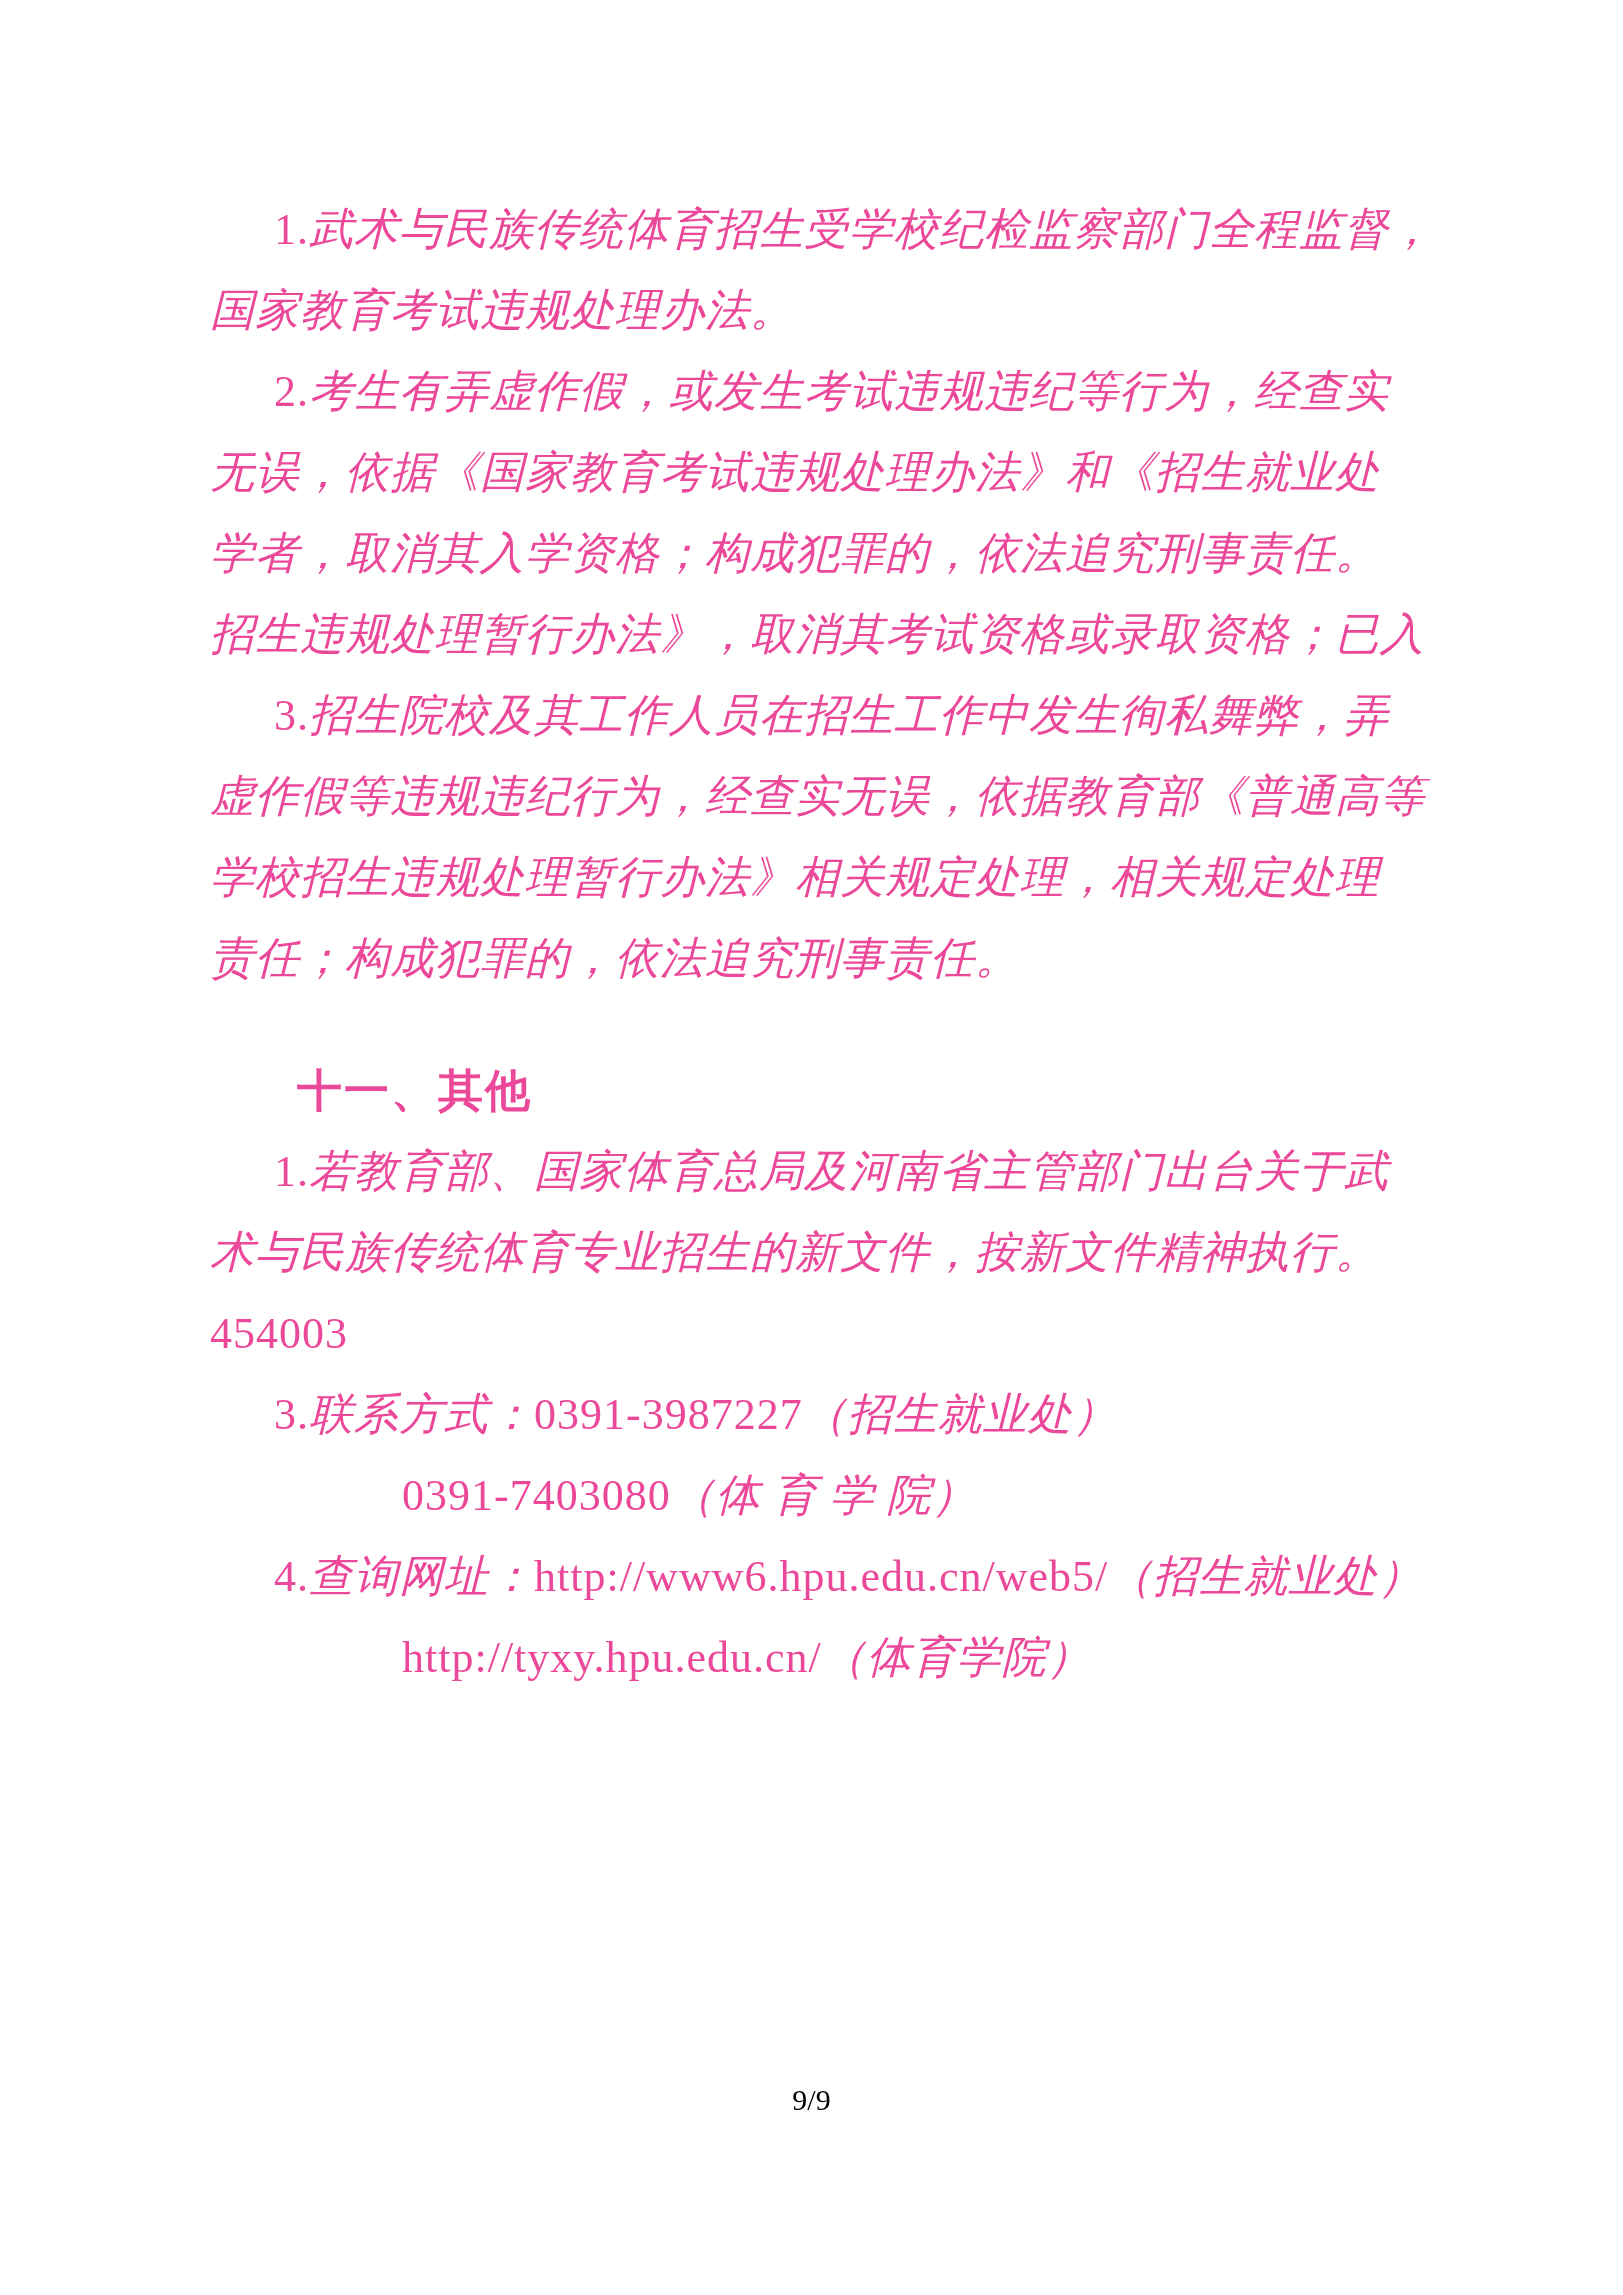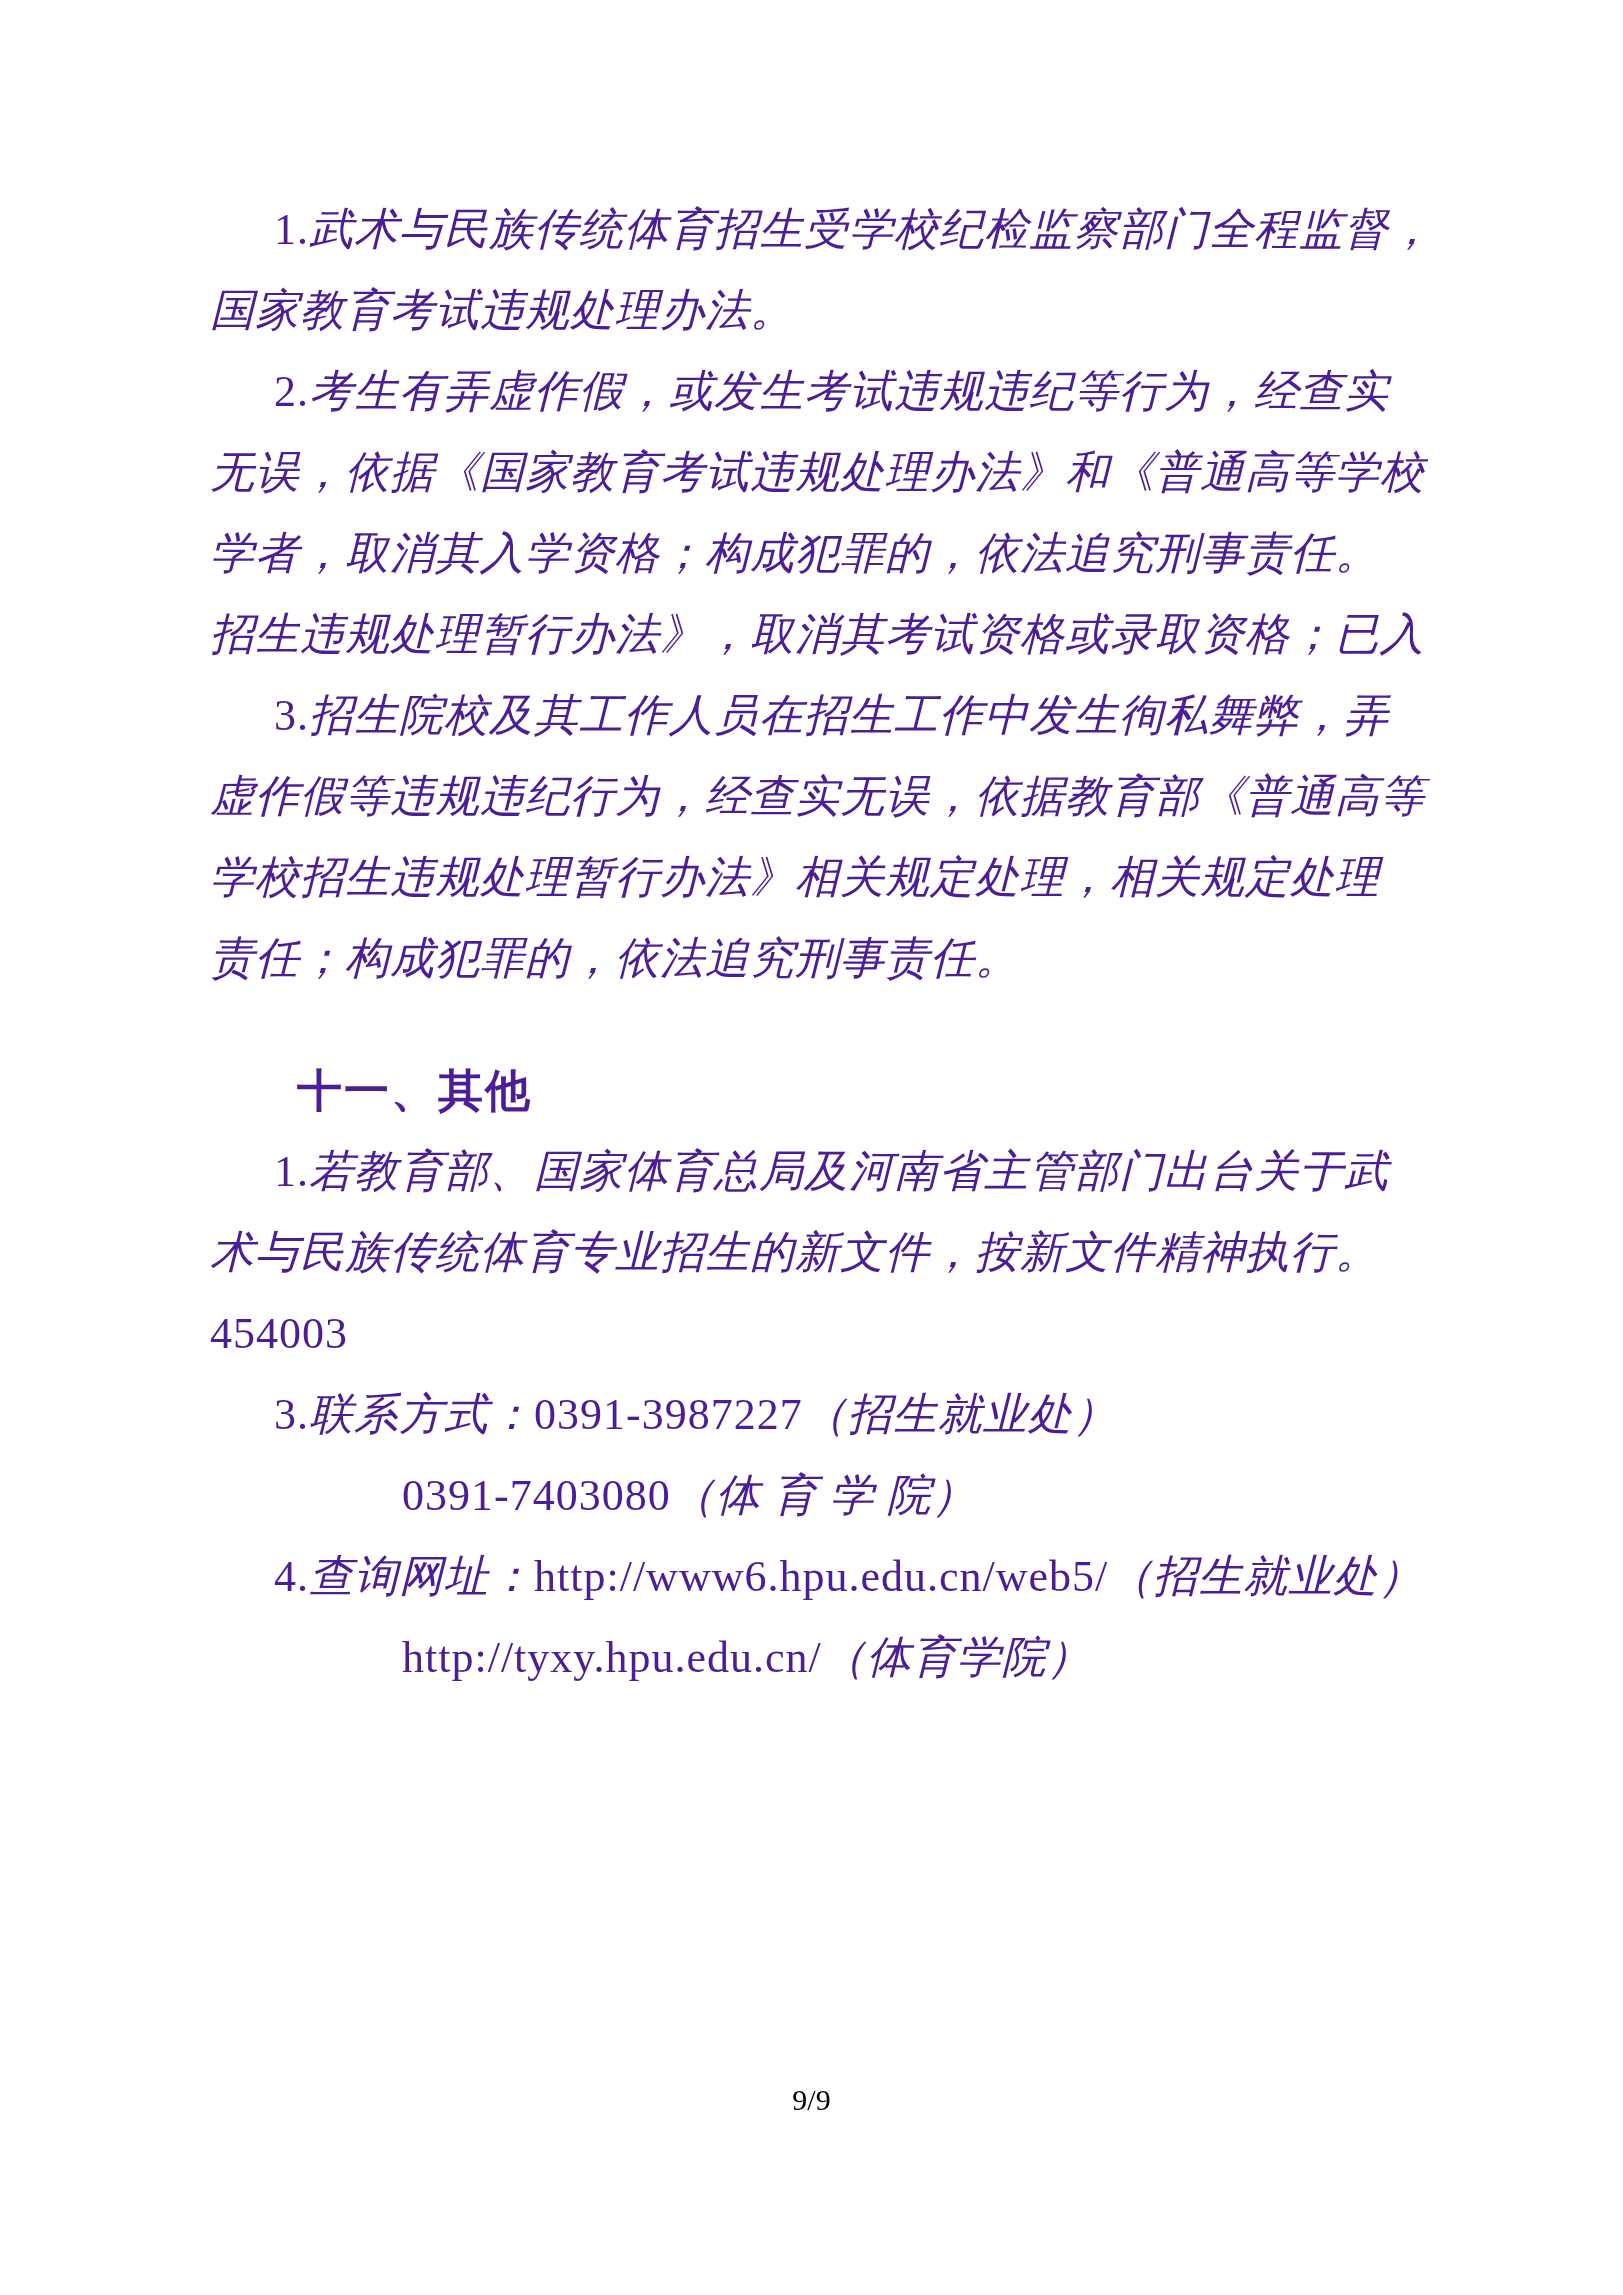--- a/index.html
+++ b/index.html
@@ -20,21 +20,21 @@
     top: 189px;
     width: 1237px;
   }
   .line {
     font-family: "Liberation Serif", serif;
     font-style: italic;            
     font-size: 44px;
     line-height: 81px;
     letter-spacing: 1px;
     white-space: nowrap;
-    color: #4c1d95;
+    color: #ec4899;
   }
   .line .lat {                      
     font-style: normal;
   }
   .heading {
     font-family: "Liberation Sans", sans-serif;
     font-style: normal;
     font-weight: 700;
     font-size: 45px;
     letter-spacing: 2px;
@@ -58,21 +58,21 @@
   }
 </style>
 </head>
 <body>
 
 <div class="page">
   <main class="content" id="content">
       <div class="line ind1"><span class="lat">1.</span>武术与民族传统体育招生受学校纪检监察部门全程监督，</div>
       <div class="line ind0">国家教育考试违规处理办法。</div>
       <div class="line ind1"><span class="lat">2.</span>考生有弄虚作假，或发生考试违规违纪等行为，经查实</div>
-      <div class="line ind0">无误，依据《国家教育考试违规处理办法》和《普通高等学校</div>
+      <div class="line ind0">无误，依据《国家教育考试违规处理办法》和《招生就业处</div>
       <div class="line ind0">学者，取消其入学资格；构成犯罪的，依法追究刑事责任。</div>
       <div class="line ind0">招生违规处理暂行办法》，取消其考试资格或录取资格；已入</div>
       <div class="line ind1"><span class="lat">3.</span>招生院校及其工作人员在招生工作中发生徇私舞弊，弄</div>
       <div class="line ind0">虚作假等违规违纪行为，经查实无误，依据教育部《普通高等</div>
       <div class="line ind0">学校招生违规处理暂行办法》相关规定处理，相关规定处理</div>
       <div class="line ind0">责任；构成犯罪的，依法追究刑事责任。</div>
       <div class="line ind2 heading">十一、其他</div>
       <div class="line ind1"><span class="lat">1.</span>若教育部、国家体育总局及河南省主管部门出台关于武</div>
       <div class="line ind0">术与民族传统体育专业招生的新文件，按新文件精神执行。</div>
       <div class="line ind0"><span class="lat">454003</span></div>

